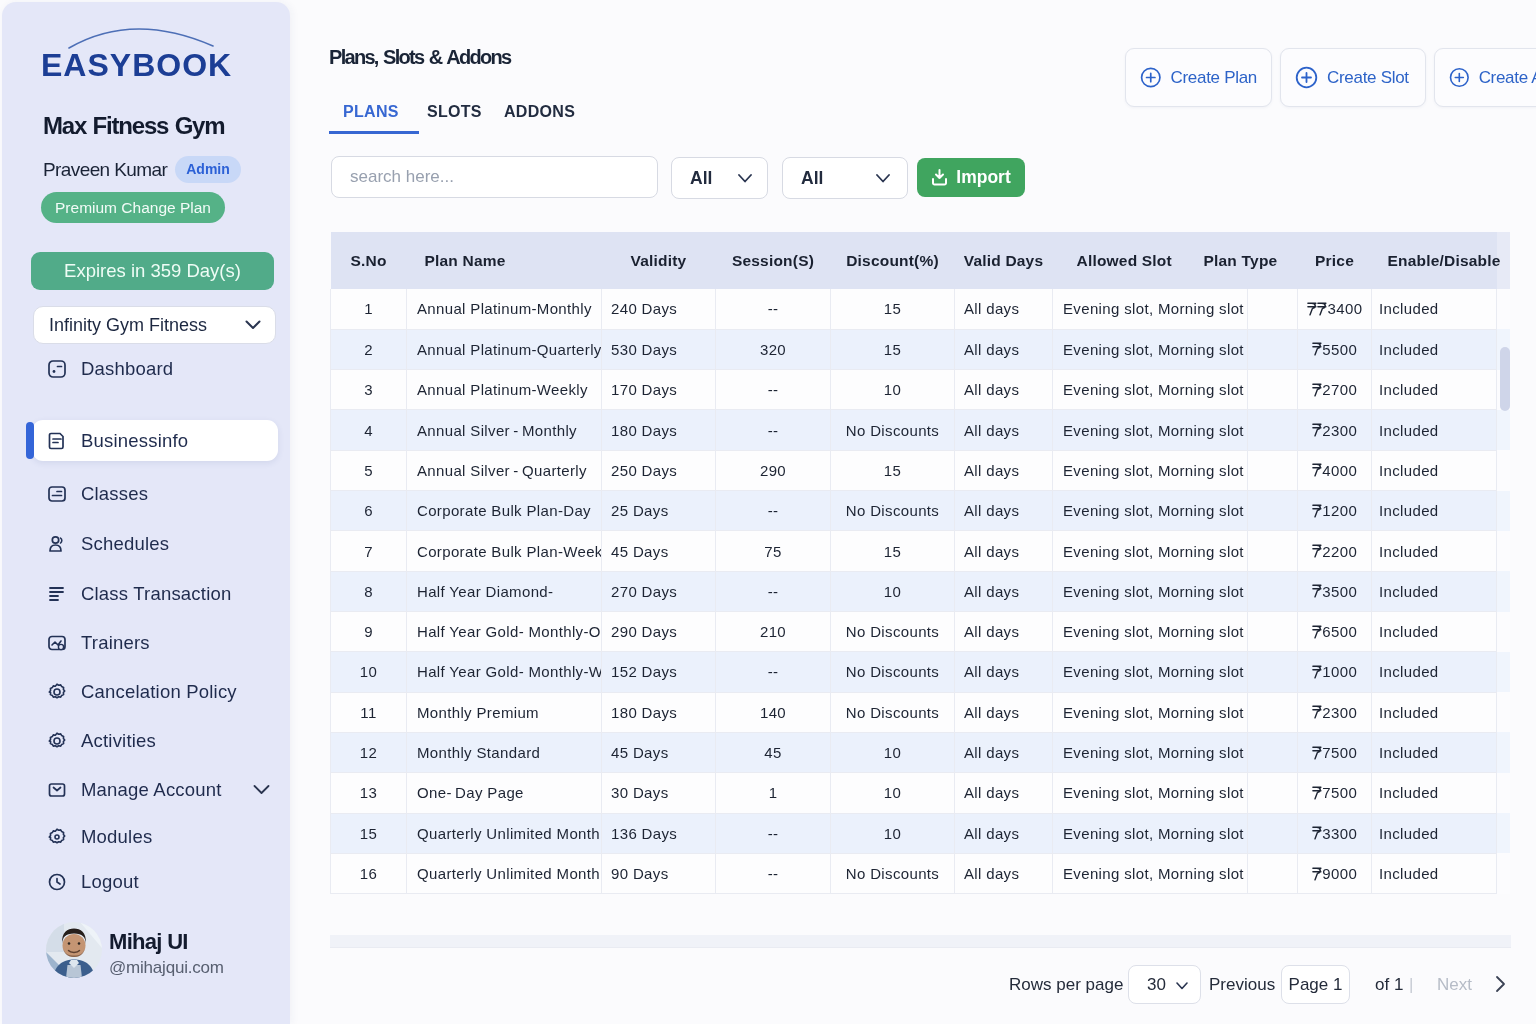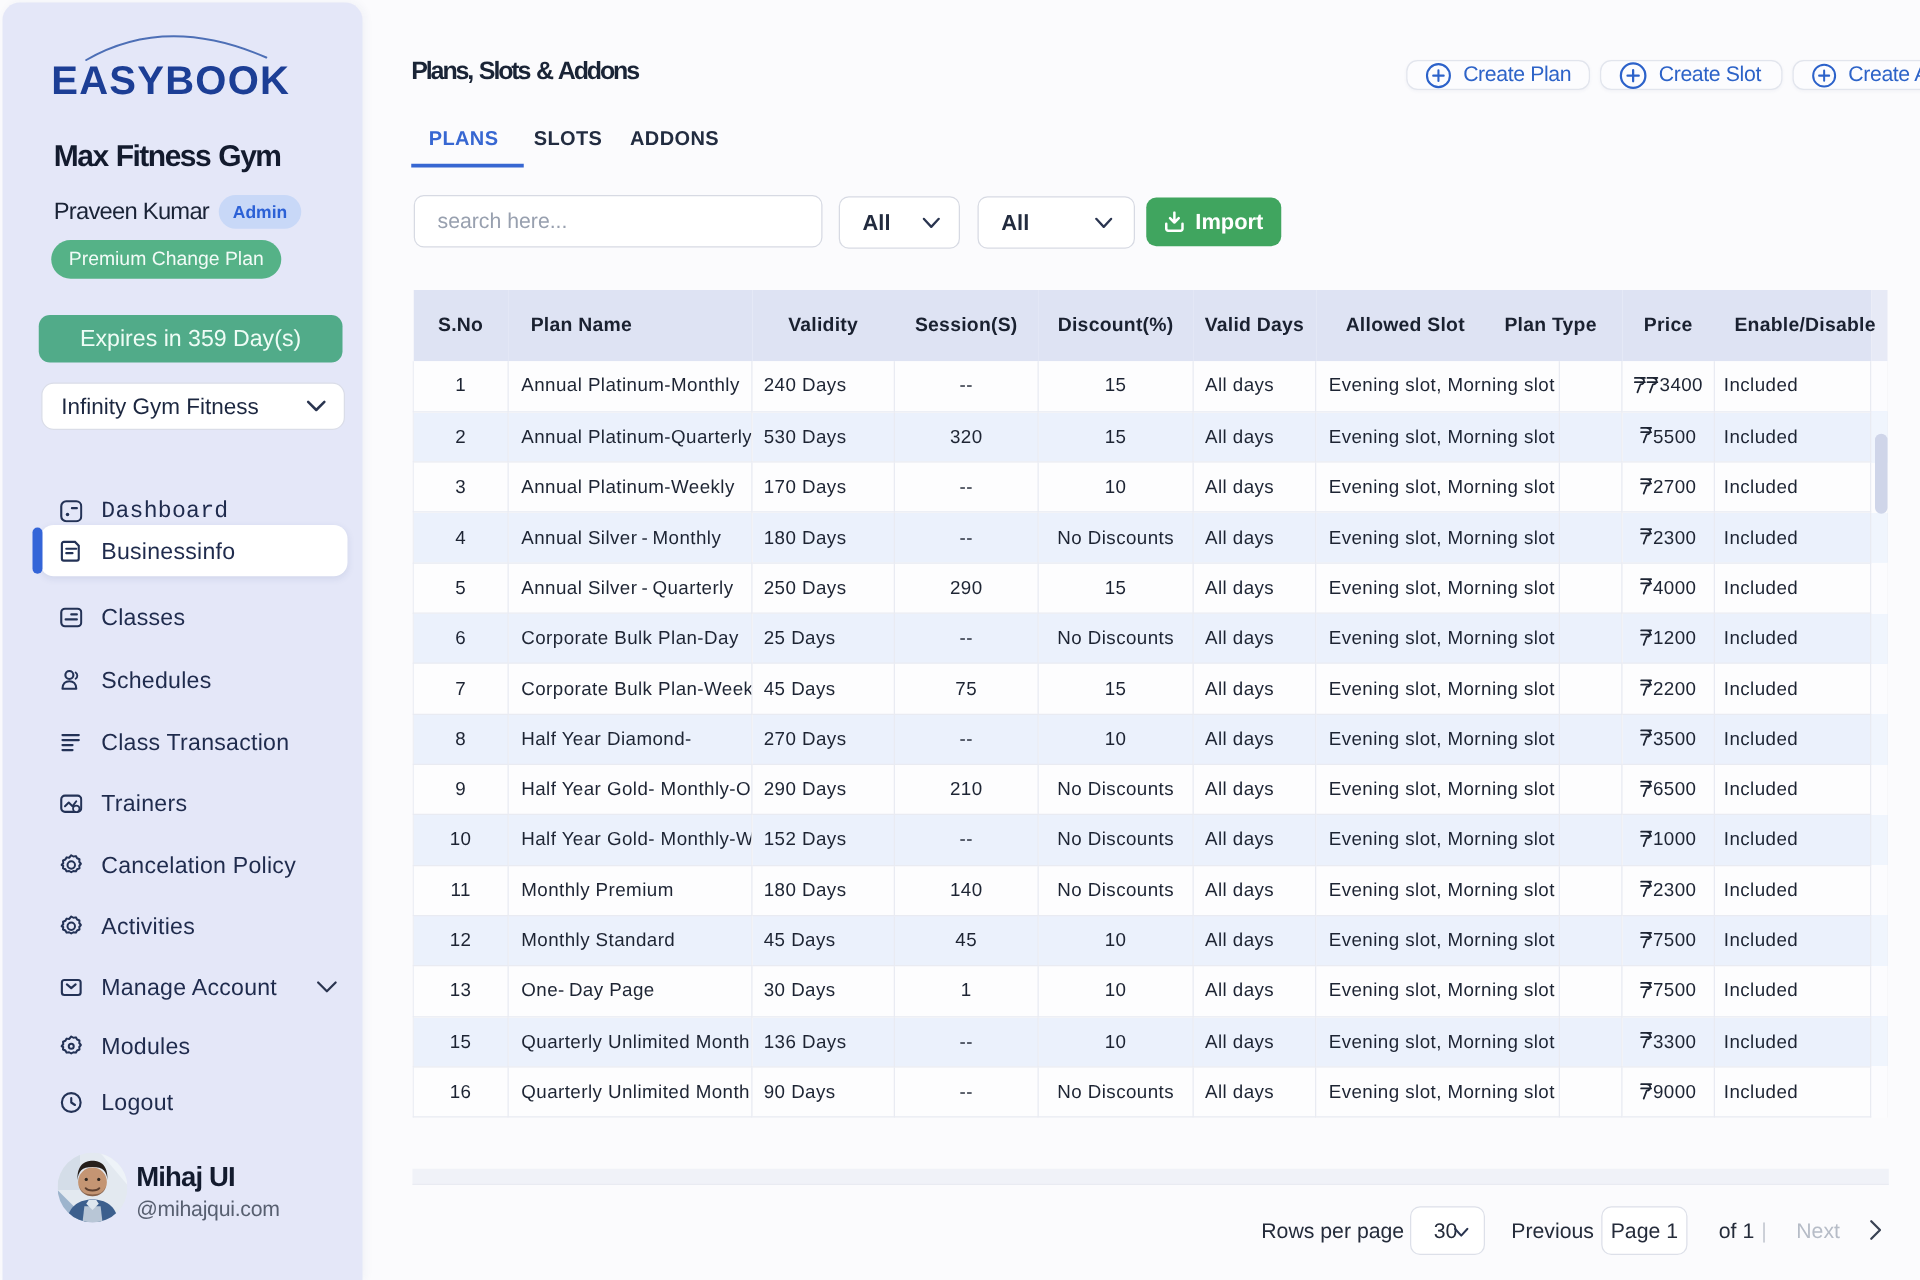--- a/index.html
+++ b/index.html
@@ -29,21 +29,21 @@
   #active-item { position:absolute; left:32px; top:420px; width:246px; height:41px; background:#fff; border-radius:11px;
     box-shadow:0 2px 6px rgba(50,70,130,.10); }
   #active-bar { position:absolute; left:26px; top:422px; width:8px; height:37px; background:#3465d8; border-radius:4px; }
 
   #avatar { position:absolute; left:46px; top:922px; width:56px; height:56px; border-radius:50%; overflow:hidden; }
   #uname { position:absolute; left:109px; top:929px; font-size:22px; font-weight:700; color:#131b2e; letter-spacing:-0.7px; }
   #uhandle { position:absolute; left:109px; top:958px; font-size:17px; color:#575f70; letter-spacing:-0.2px; }
 
   
   #heading { position:absolute; left:329px; top:46px; font-size:20px; font-weight:700; color:#1a2436; letter-spacing:-1.7px; word-spacing:1.5px; }
-  .createbtn { position:absolute; top:48px; height:24px; background:#fcfcfe; border:1px solid #e2e5ed; border-radius:9px;
+  .createbtn { position:absolute; top:48px; height:59px; background:#fcfcfe; border:1px solid #e2e5ed; border-radius:9px;
     box-shadow:0 1px 3px rgba(40,60,120,.05); color:#2d63c8; font-size:17px; letter-spacing:-0.3px; display:flex; align-items:center; gap:9px; padding:0 14px; white-space:nowrap; }
   .tab { position:absolute; top:103px; font-size:16px; font-weight:700; color:#222c40; letter-spacing:.3px; }
   #tab1 { color:#3767d2; }
   #tabline { position:absolute; left:329px; top:131px; width:90px; height:3px; background:#3767d2; }
   #search { position:absolute; left:331px; top:156px; width:327px; height:42px; background:#fff; border:1px solid #d7dae3;
     border-radius:8px; color:#98a0af; font-size:17px; line-height:40px; padding-left:18px; }
   .allsel { position:absolute; top:157px; height:42px; background:#fff; border:1px solid #d7dae3; border-radius:8px;
     color:#222b3e; font-size:17.5px; font-weight:700; line-height:40px; padding-left:18px; }
   #import { position:absolute; left:917px; top:158px; width:108px; height:39px; background:#40a55f; border-radius:8px;
     color:#fff; font-size:17.5px; font-weight:700; display:flex; align-items:center; justify-content:center; gap:8px; }
@@ -91,21 +91,21 @@
 <div id="premium">Premium Change Plan</div>
 <div id="expires">Expires in 359 Day(s)</div>
 <div id="gymsel">Infinity Gym Fitness
   <svg width="16" height="10" viewBox="0 0 16 10">
       <path d="M1.5 1.5 L8 8 L14.5 1.5" fill="none" stroke="#2a3550" stroke-width="2" stroke-linecap="round" stroke-linejoin="round"></path>
     </svg>
 </div>
 
 <div id="active-item"></div>
 <div id="active-bar"></div>
-<div class="nav" style="top:387px;font-family:Liberation Mono, monospace;">
+<div class="nav" style="top:347px;">
     <svg class="ic" width="18" height="18" viewBox="0 0 18 18">
       <rect x="1" y="1" width="16" height="16" rx="4" fill="none" stroke="#233256" stroke-width="1.7"></rect>
       <circle cx="6" cy="11.5" r="1.4" fill="#233256"></circle>
       <path d="M9.5 6.5 h4" stroke="#233256" stroke-width="1.7" stroke-linecap="round"></path>
     </svg>
     <span class="lb">Dashboard</span>
   </div>
 <div class="nav" style="top:419px;">
     <svg class="ic" width="18" height="18" viewBox="0 0 18 18">
       <path d="M3 1.5 h9 l3 3 v10.5 a1.5 1.5 0 0 1 -1.5 1.5 h-10.5 a1.5 1.5 0 0 1 -1.5 -1.5 v-12 a1.5 1.5 0 0 1 1.5 -1.5 z" fill="none" stroke="#233256" stroke-width="1.7"></path>
@@ -497,21 +497,21 @@
         </tr>
 </tbody>
 </table>
   </div>
 <div id="vsb"></div>
 <div id="vsbthumb"></div>
 <div id="hsb"></div>
 
 <div id="pag">
   <div class="pt" style="left:1009px;">Rows per page</div>
-  <div class="pbox" style="left:1128px; width:60px; padding-left:18px;">30
+  <div class="pbox" style="left:1128px; width:73px; padding-left:18px;">30
     <svg style="position:absolute; right:12px; top:16px;" width="12" height="8" viewBox="0 0 12 8">
         <path d="M1 1 L6 6.5 L11 1" fill="none" stroke="#2a3550" stroke-width="1.6" stroke-linecap="round" stroke-linejoin="round"></path>
       </svg>
   </div>
   <div class="pt" style="left:1209px;">Previous</div>
   <div class="pbox" style="left:1281px; width:69px; text-align:center;">Page 1</div>
   <div class="pt" style="left:1375px;">of 1</div>
   <div class="pt" style="left:1409px; color:#c6cad3;">|</div>
   <div class="pt" style="left:1437px; color:#b6bcc7;">Next</div>
   <svg class="abs" style="left:1491px; top:28px;" width="18" height="18" viewBox="0 0 18 18">

